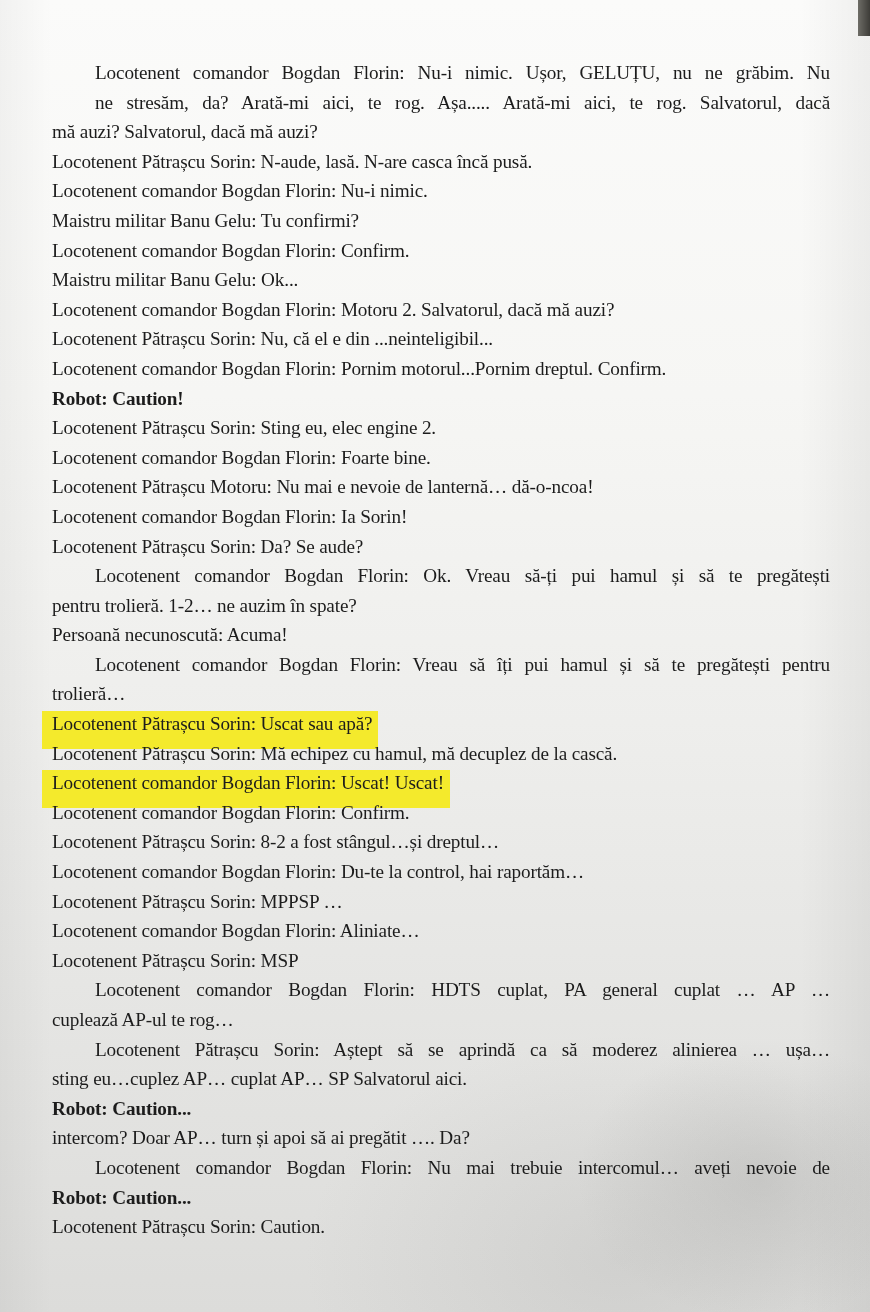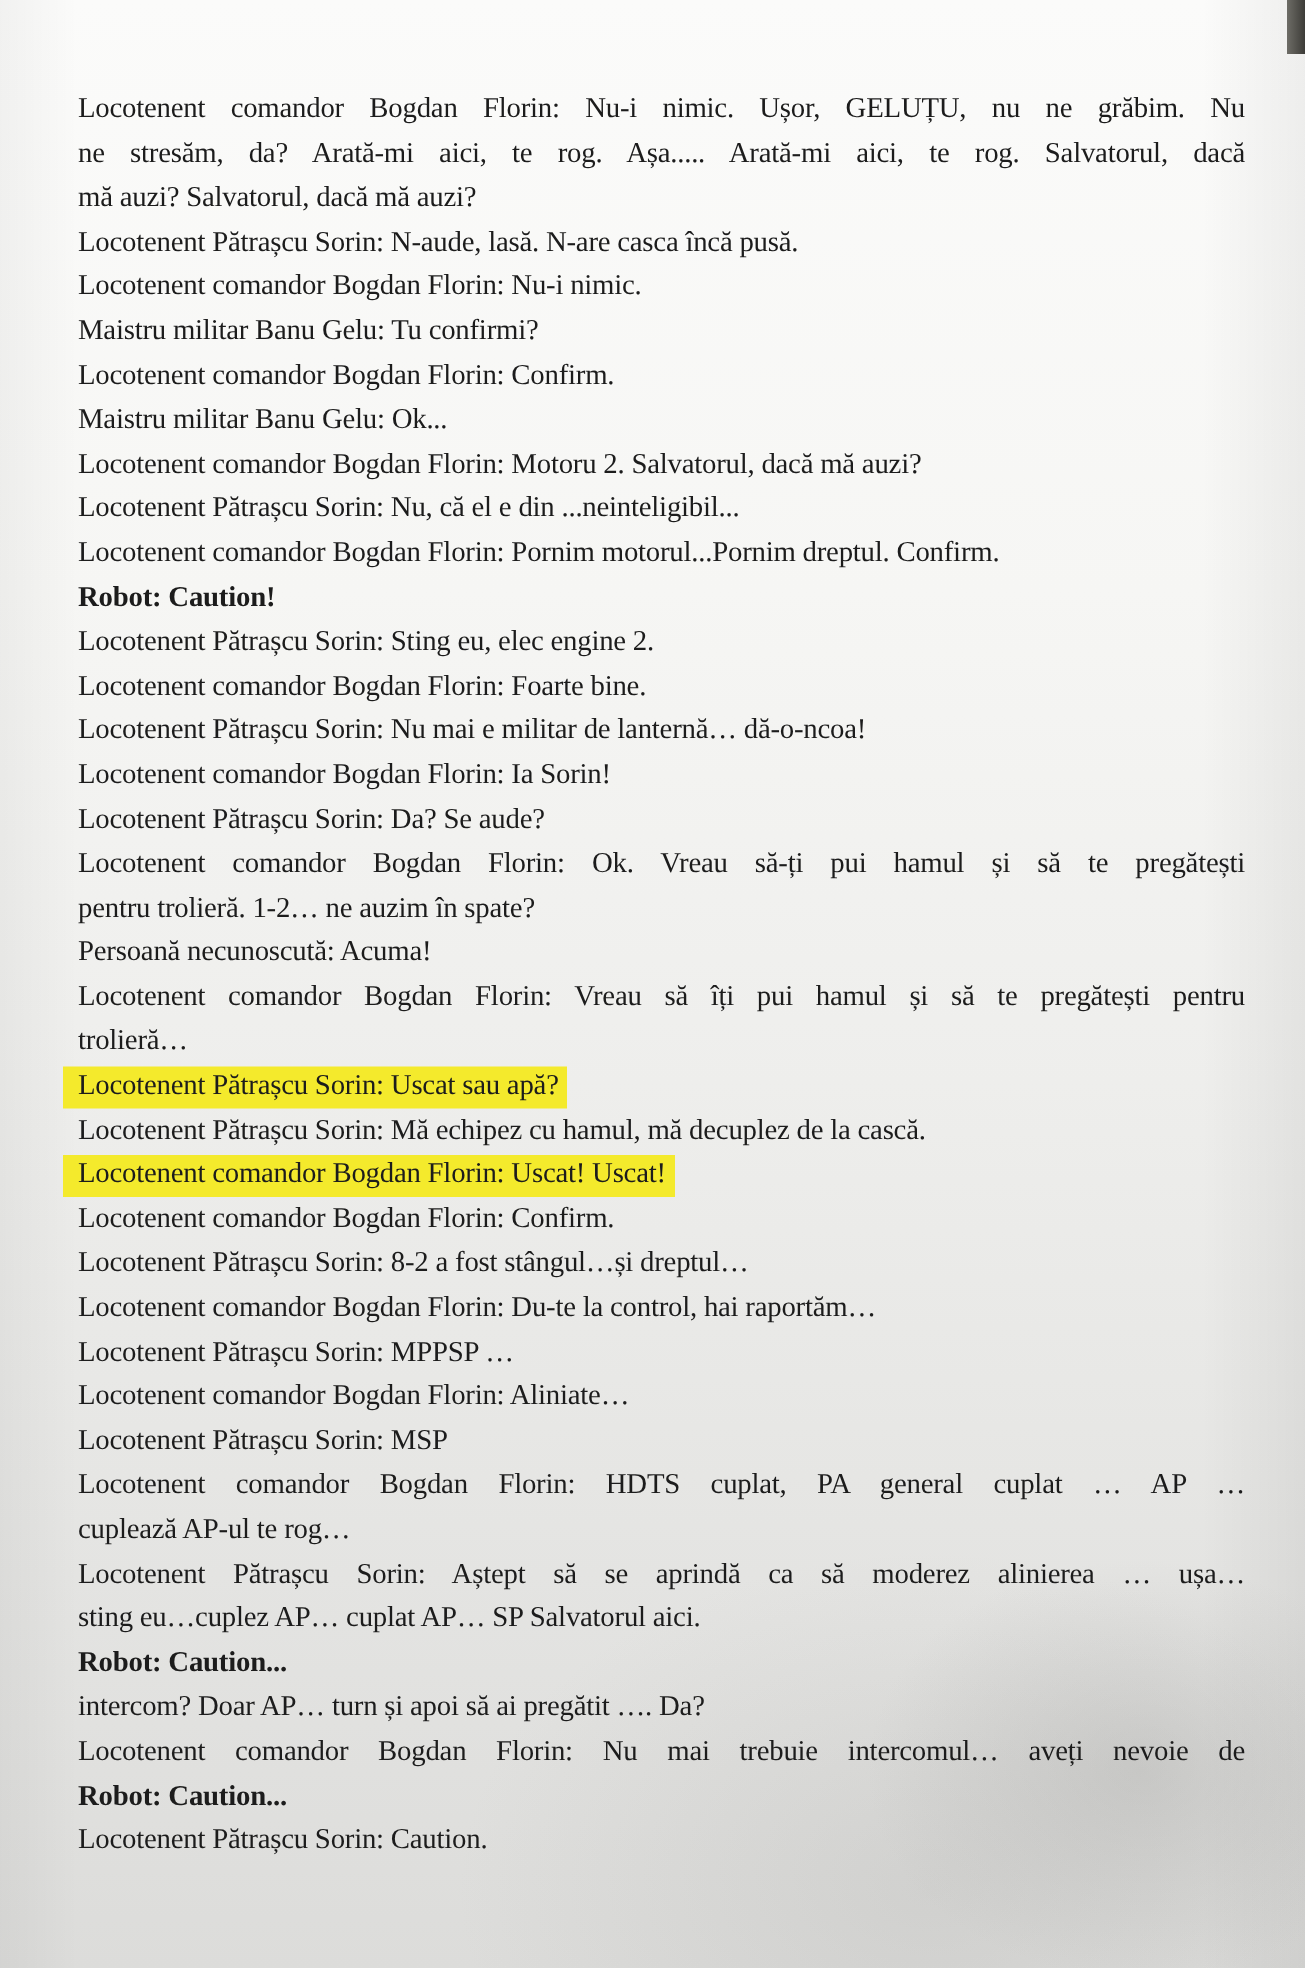--- a/index.html
+++ b/index.html
@@ -43,27 +43,28 @@
     font-size: 19.2px;
     line-height: 29.6px;
     height: 29.6px;
     white-space: nowrap;
     letter-spacing: -0.15px;
   }
   .line.justify {
     text-align: justify;
     text-align-last: justify;
     white-space: normal;
+    margin-left: 43px;
   }
   .line.robot {
     font-weight: bold;
   }
   .hl {
     background: #f4ea2c;
-    padding: 2px 6px 5px 10px;
+    padding: 2px 6px 15px 10px;
     margin-left: -10px;
   }
 </style>
 </head>
 <body>
 
 <div class="page-shade"></div>
 <div class="book-edge"></div>
 
 <div class="text-block">
@@ -74,21 +75,21 @@
   <div class="line"><span>Locotenent comandor Bogdan Florin:  Nu-i nimic.</span></div>
   <div class="line"><span>Maistru militar Banu Gelu: Tu confirmi?</span></div>
   <div class="line"><span>Locotenent comandor Bogdan Florin:  Confirm.</span></div>
   <div class="line"><span>Maistru militar Banu Gelu: Ok...</span></div>
   <div class="line"><span>Locotenent comandor Bogdan Florin:  Motoru 2. Salvatorul, dacă mă auzi?</span></div>
   <div class="line"><span>Locotenent Pătrașcu Sorin: Nu, că el e din ...neinteligibil...</span></div>
   <div class="line"><span>Locotenent comandor Bogdan Florin:  Pornim motorul...Pornim dreptul. Confirm.</span></div>
   <div class="line robot"><span>Robot:  Caution!</span></div>
   <div class="line"><span>Locotenent Pătrașcu Sorin: Sting eu, elec engine 2.</span></div>
   <div class="line"><span>Locotenent comandor Bogdan Florin:  Foarte bine.</span></div>
-  <div class="line"><span>Locotenent Pătrașcu Sorin: Nu mai e militar de lanternă… dă-o-ncoa!</span></div>
+  <div class="line"><span>Locotenent Pătrașcu Motoru: Nu mai e nevoie de lanternă… dă-o-ncoa!</span></div>
   <div class="line"><span>Locotenent comandor Bogdan Florin:  Ia Sorin!</span></div>
   <div class="line"><span>Locotenent Pătrașcu Sorin: Da? Se aude?</span></div>
   <div class="line justify"><span>Locotenent comandor Bogdan Florin:  Ok. Vreau să-ți pui hamul și să te pregătești</span></div>
   <div class="line"><span>pentru trolieră. 1-2… ne auzim în spate?</span></div>
   <div class="line"><span>Persoană necunoscută: Acuma!</span></div>
   <div class="line justify"><span>Locotenent comandor Bogdan Florin: Vreau să îți pui hamul și să te pregătești pentru</span></div>
   <div class="line"><span>trolieră…</span></div>
   <div class="line"><span class="hl">Locotenent Pătrașcu Sorin: Uscat sau apă?</span></div>
   <div class="line"><span>Locotenent Pătrașcu Sorin: Mă echipez cu hamul, mă decuplez de la cască.</span></div>
   <div class="line"><span class="hl">Locotenent comandor Bogdan Florin: Uscat! Uscat!</span></div>

